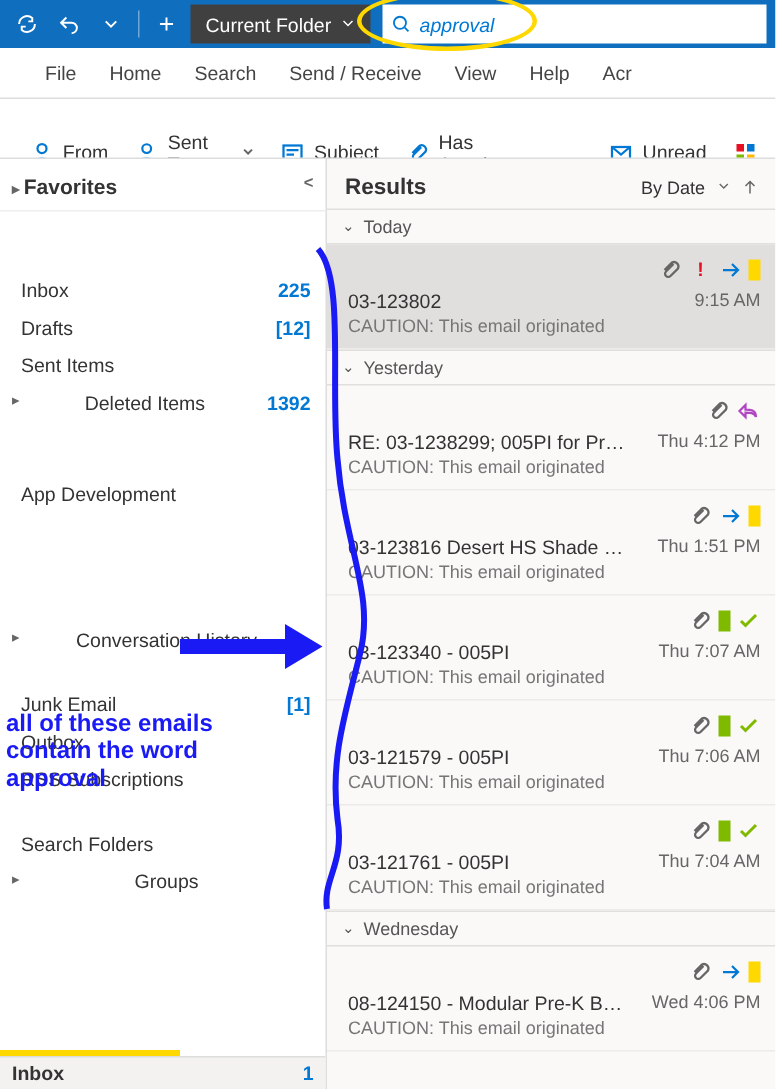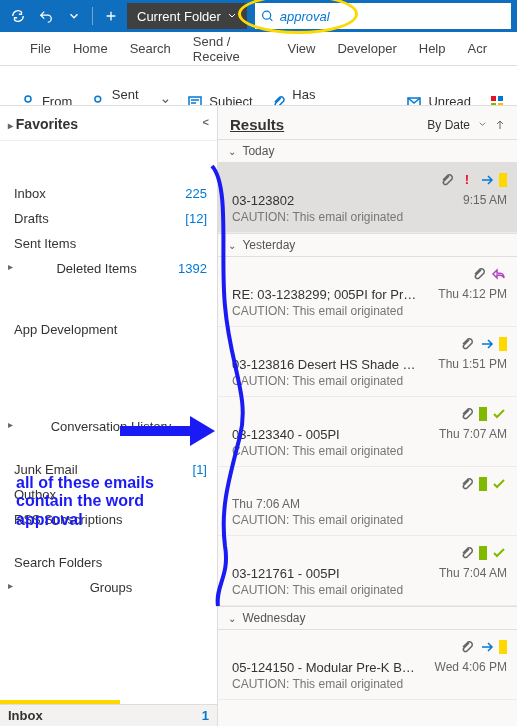--- a/index.html
+++ b/index.html
@@ -16,29 +16,29 @@
   .menubar div { padding: 6px 10px; color: #444; }
   .toolbar { height: 40px; display:flex; align-items:center; border-bottom:1px solid #ddd; padding:0 4px; gap:2px; overflow:hidden;}
   .tbitem { display:flex; align-items:center; gap:6px; padding:4px 8px; color:#333; font-size:13px;margin-top:32px;}
   .tbitem svg { width:16px; height:16px; stroke:#0078d4; fill:none; stroke-width:1.5;}
   .content { display:flex; height: calc(726px - 32px - 34px - 40px); position:relative;}
   .nav { width: 218px; border-right:1px solid #ddd; overflow:hidden; position:relative;}
   .nav-header { display:flex; justify-content:space-between; padding:10px 8px 8px; font-weight:600; font-size:14px; color:#333; border-bottom:1px solid #eee;}
   .nav-header .collapse { font-size:11px; color:#666;}
   .folder-list { padding: 6px 0; }
   .folder { display:flex; justify-content:space-between; padding:5px 10px 5px 14px; font-size:13px; color:#333;}
-  .folder .count { color:#0078d4; font-weight:400;}
+  .folder .count { color:#0078d4; font-weight:700;}
   .folder.exp::before { content:"▸"; position:relative; left:-6px; color:#666; font-size:10px; margin-right:-4px;}
   .spacer { height:18px; }
   .inbox-bar { position:absolute; bottom:0; left:0; right:0; height:22px; background:#f3f2f1; border-top:1px solid #ddd; display:flex; align-items:center; padding:0 8px; font-weight:600; font-size:13px;}
   .inbox-bar .n { margin-left:auto; color:#0078d4;}
   .yellow-bar { position:absolute; bottom:22px; left:0; width:120px; height:4px; background:#ffd800;}
   .results { flex:1; background:#faf9f8; overflow:hidden; }
   .res-header { display:flex; justify-content:space-between; align-items:center; padding:10px 12px 6px; }
-  .res-header .title { font-weight:600; font-size:15px; color:#333;text-decoration:underline;}
+  .res-header .title { font-weight:600; font-size:15px; color:#333;}
   .res-header .sort { font-size:12px; color:#333; display:flex; gap:8px; align-items:center;}
   .date-group { background:#faf9f8; padding:4px 10px; font-size:12px; color:#555; display:flex; align-items:center; gap:6px; border-top:1px solid #e1dfdd; border-bottom:1px solid #e1dfdd;}
   .date-group .chev { font-size:10px;}
   .email { padding:8px 10px 8px 14px; border-bottom:1px solid #edebe9; position:relative;}
   .email.sel { background:#e1dfdd;}
   .email .row1 { display:flex; justify-content:flex-end; gap:4px; height:18px; align-items:center;}
   .email .row2 { display:flex; justify-content:space-between; font-size:13px; color:#333; margin-top:4px;}
   .email .subj { white-space:nowrap; overflow:hidden; text-overflow:ellipsis; max-width:190px;}
   .email .time { color:#666; font-size:12px;}
   .email .preview { font-size:12px; color:#767676; margin-top:2px; white-space:nowrap; overflow:hidden; text-overflow:ellipsis;}
@@ -90,21 +90,20 @@
   </div>
   <div class="search-ellipse"></div>
 </div>
 
 <div class="menubar">
   <div>File</div>
   <div>Home</div>
   <div>Search</div>
   <div>Send / Receive</div>
   <div>View</div>
-  <div>Developer</div>
   <div>Help</div>
   <div>Acr</div>
 </div>
 
 <div class="toolbar">
   <span style="width:6px"></span>
   <div class="tbitem">
       <svg viewBox="0 0 16 16">
         <circle cx="8" cy="5" r="3"></circle>
         <path d="M3 14c0-3 10-3 10 0"></path>
@@ -330,20 +329,21 @@
             </svg>
           </span>
         <span class="tag g"></span>
         <span class="ico">
             <svg viewBox="0 0 16 16" style="stroke:#7fba00;stroke-width:2">
               <path d="M3 8l3 3 7-7"></path>
             </svg>
           </span>
       </div>
       <div class="row2">
+          <span class="subj">03-121579 - 005PI</span>
           <span class="time">Thu 7:06 AM</span>
         </div>
       <div class="preview">CAUTION: This email originated</div>
     </div>
 
     <div class="email">
       <div class="row1">
         <span class="ico">
             <svg viewBox="0 0 16 16" style="stroke:#666">
               <path d="M10 4l-5 5a2 2 0 0 0 3 3l5-5a3 3 0 0 0-4-4l-5 5"></path>
@@ -376,29 +376,29 @@
             </svg>
           </span>
         <span class="ico">
             <svg viewBox="0 0 16 16" style="stroke:#0078d4">
               <path d="M3 8h9M9 4l4 4-4 4"></path>
             </svg>
           </span>
         <span class="tag y"></span>
       </div>
       <div class="row2">
-          <span class="subj">05-124150 - Modular Pre-K Bui…</span>
+          <span class="subj">08-124150 - Modular Pre-K Bui…</span>
           <span class="time">Wed 4:06 PM</span>
         </div>
       <div class="preview">CAUTION: This email originated</div>
     </div>
   </div>
 
   <svg class="blue-curve" style="left:0;top:0" width="260" height="620" viewBox="0 0 260 620">
     <path d="M 212 60 C 230 80, 220 150, 225 200 C 230 260, 250 290, 240 330 C 230 370, 220 400, 225 440 C 230 470, 215 480, 218 500" stroke="#1a1af5" stroke-width="4" fill="none"></path>
     <path d="M 120 320 L 190 320 L 190 310 L 215 325 L 190 340 L 190 330 L 120 330 Z" fill="#1a1af5"></path>
   </svg>
-  <div class="annotation" style="left:16px;top:368px">
+  <div class="annotation" style="left:4px;top:368px">
     <div>all of these emails</div>
     <div>contain the word</div>
     <div>approval</div>
   </div>
 </div>
 
 </body></html>

